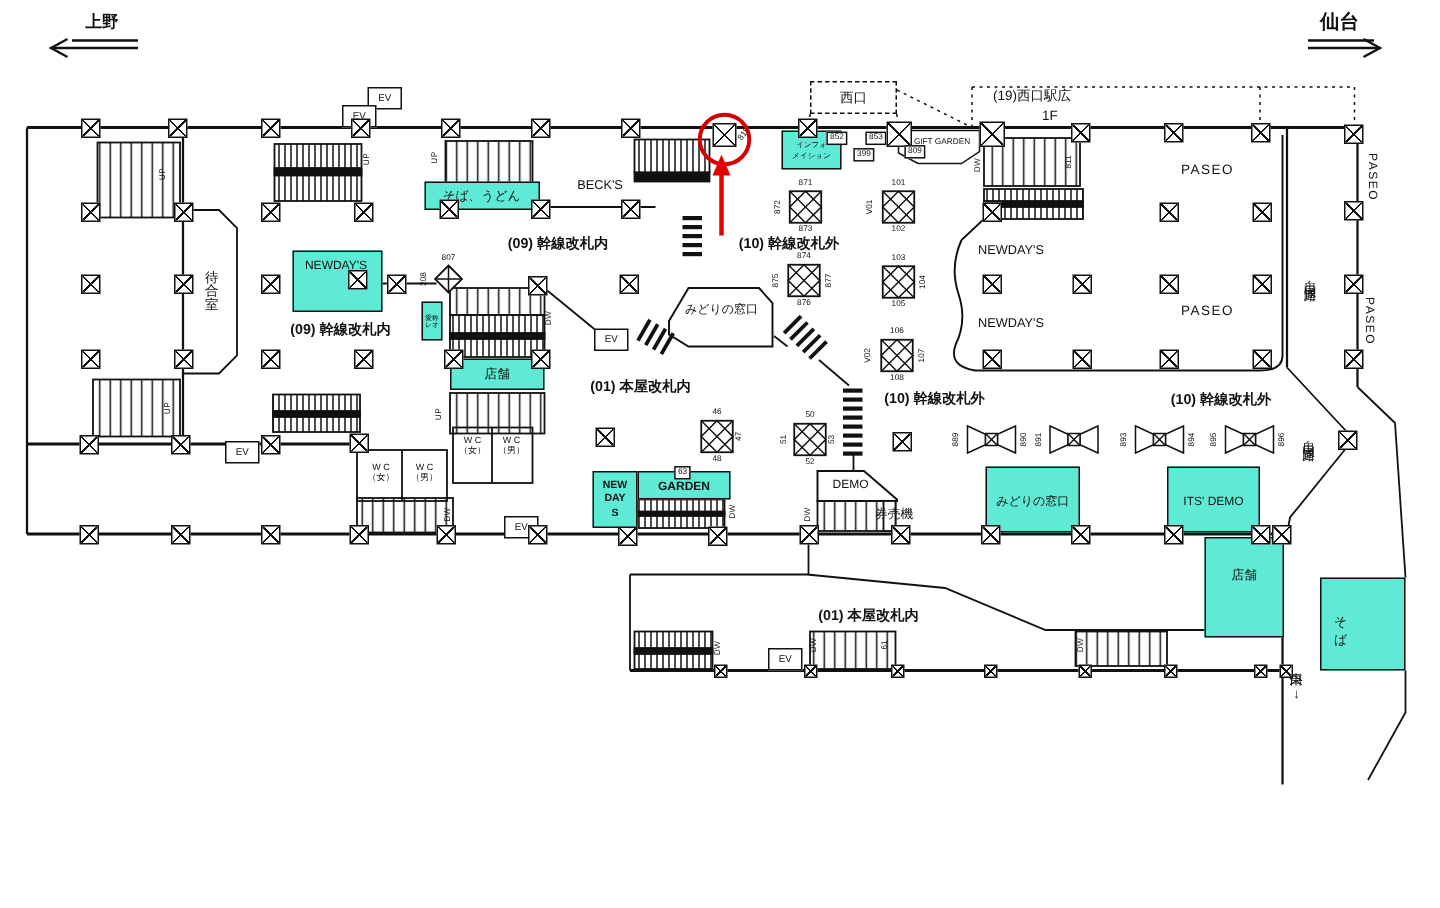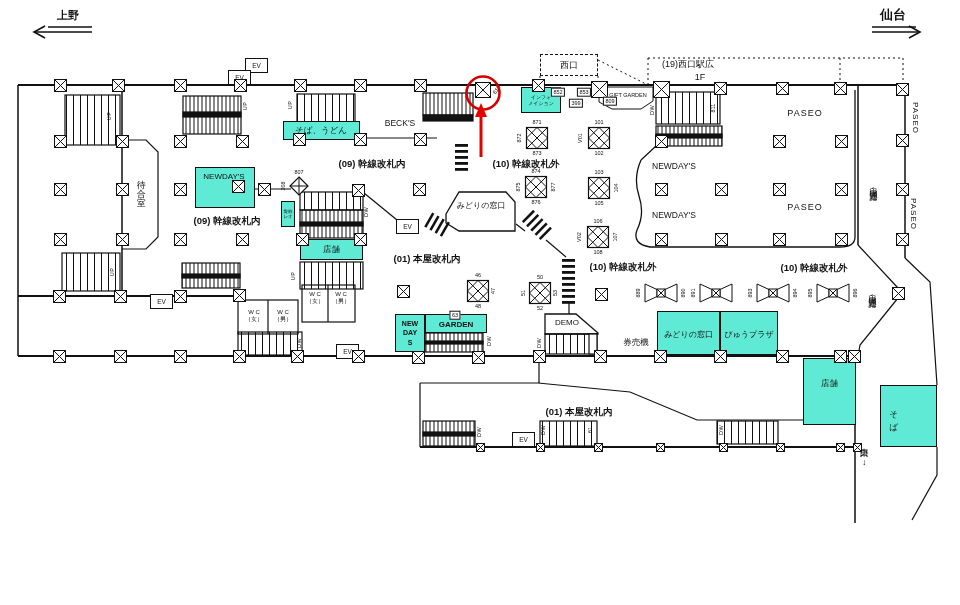--- a/index.html
+++ b/index.html
@@ -160,22 +160,22 @@
       <span>DAY</span>
       <span>S</span>
     </div>
   </div>
   <div class="bx" style="left:425px;top:314px;width:62px;height:19px">
     <span class="cap" style="font-size:8px;font-weight:bold">GARDEN</span>
   </div>
   <div class="bx" style="left:657px;top:311px;width:63px;height:44px">
     <span class="cap" style="font-size:8px;top:53%">みどりの窓口</span>
   </div>
-  <div class="bx" style="left:720px;top:311px;width:58px;height:44px">
-    <span class="cap" style="font-size:8px;top:53%">びゅうプラザ</span>
+  <div class="bx" style="left:778px;top:311px;width:62px;height:44px">
+    <span class="cap" style="font-size:8px;top:53%">ITS' DEMO</span>
   </div>
   <div class="bx" style="left:803px;top:358px;width:53px;height:67px">
     <span class="cap" style="font-size:8.5px;top:38%">店舗</span>
   </div>
   <div class="bx" style="left:880px;top:385px;width:57px;height:62px">
     <span class="cap vlbl" style="font-size:8.5px;left:24%;letter-spacing:2px">そば</span>
   </div>
 
   <div class="evbox" style="left:245px;top:58px">EV</div>
   <div class="evbox" style="left:228px;top:70px">EV</div>
@@ -205,21 +205,21 @@
   <div class="lbl" style="left:674px;top:167px;font-size:8.5px">NEWDAY'S</div>
   <div class="lbl" style="left:674px;top:216px;font-size:8.5px">NEWDAY'S</div>
   <div class="lbl" style="left:805px;top:113px;font-size:9px;letter-spacing:1px">PASEO</div>
   <div class="lbl" style="left:805px;top:207px;font-size:9px;letter-spacing:1px">PASEO</div>
   <div class="lbl rot90" style="left:915px;top:118px;font-size:8px;letter-spacing:1px">PASEO</div>
   <div class="lbl rot90" style="left:913px;top:214px;font-size:8px;letter-spacing:1px">PASEO</div>
   <div class="lbl vlbl" style="left:873px;top:184px;font-size:8.5px;letter-spacing:2px">自由通路</div>
   <div class="lbl vlbl" style="left:872px;top:291px;font-size:8.5px;letter-spacing:2px">自由通路</div>
   <div class="lbl vlbl" style="left:864px;top:455px;font-size:9px;letter-spacing:2px">東口へ↓</div>
   <div class="lbl" style="left:567px;top:323px;font-size:8px">DEMO</div>
-  <div class="lbl" style="left:636px;top:343px;font-size:8.5px">券売機</div>
+  <div class="lbl" style="left:596px;top:343px;font-size:8.5px">券売機</div>
 
   <div class="lbl" style="left:254px;top:316px;font-size:6px;text-align:center">
     <div>W C</div>
     <div>（女）</div>
   </div>
   <div class="lbl" style="left:283px;top:316px;font-size:6px;text-align:center">
     <div>W C</div>
     <div>（男）</div>
   </div>
   <div class="lbl" style="left:315px;top:298px;font-size:6px;text-align:center">

